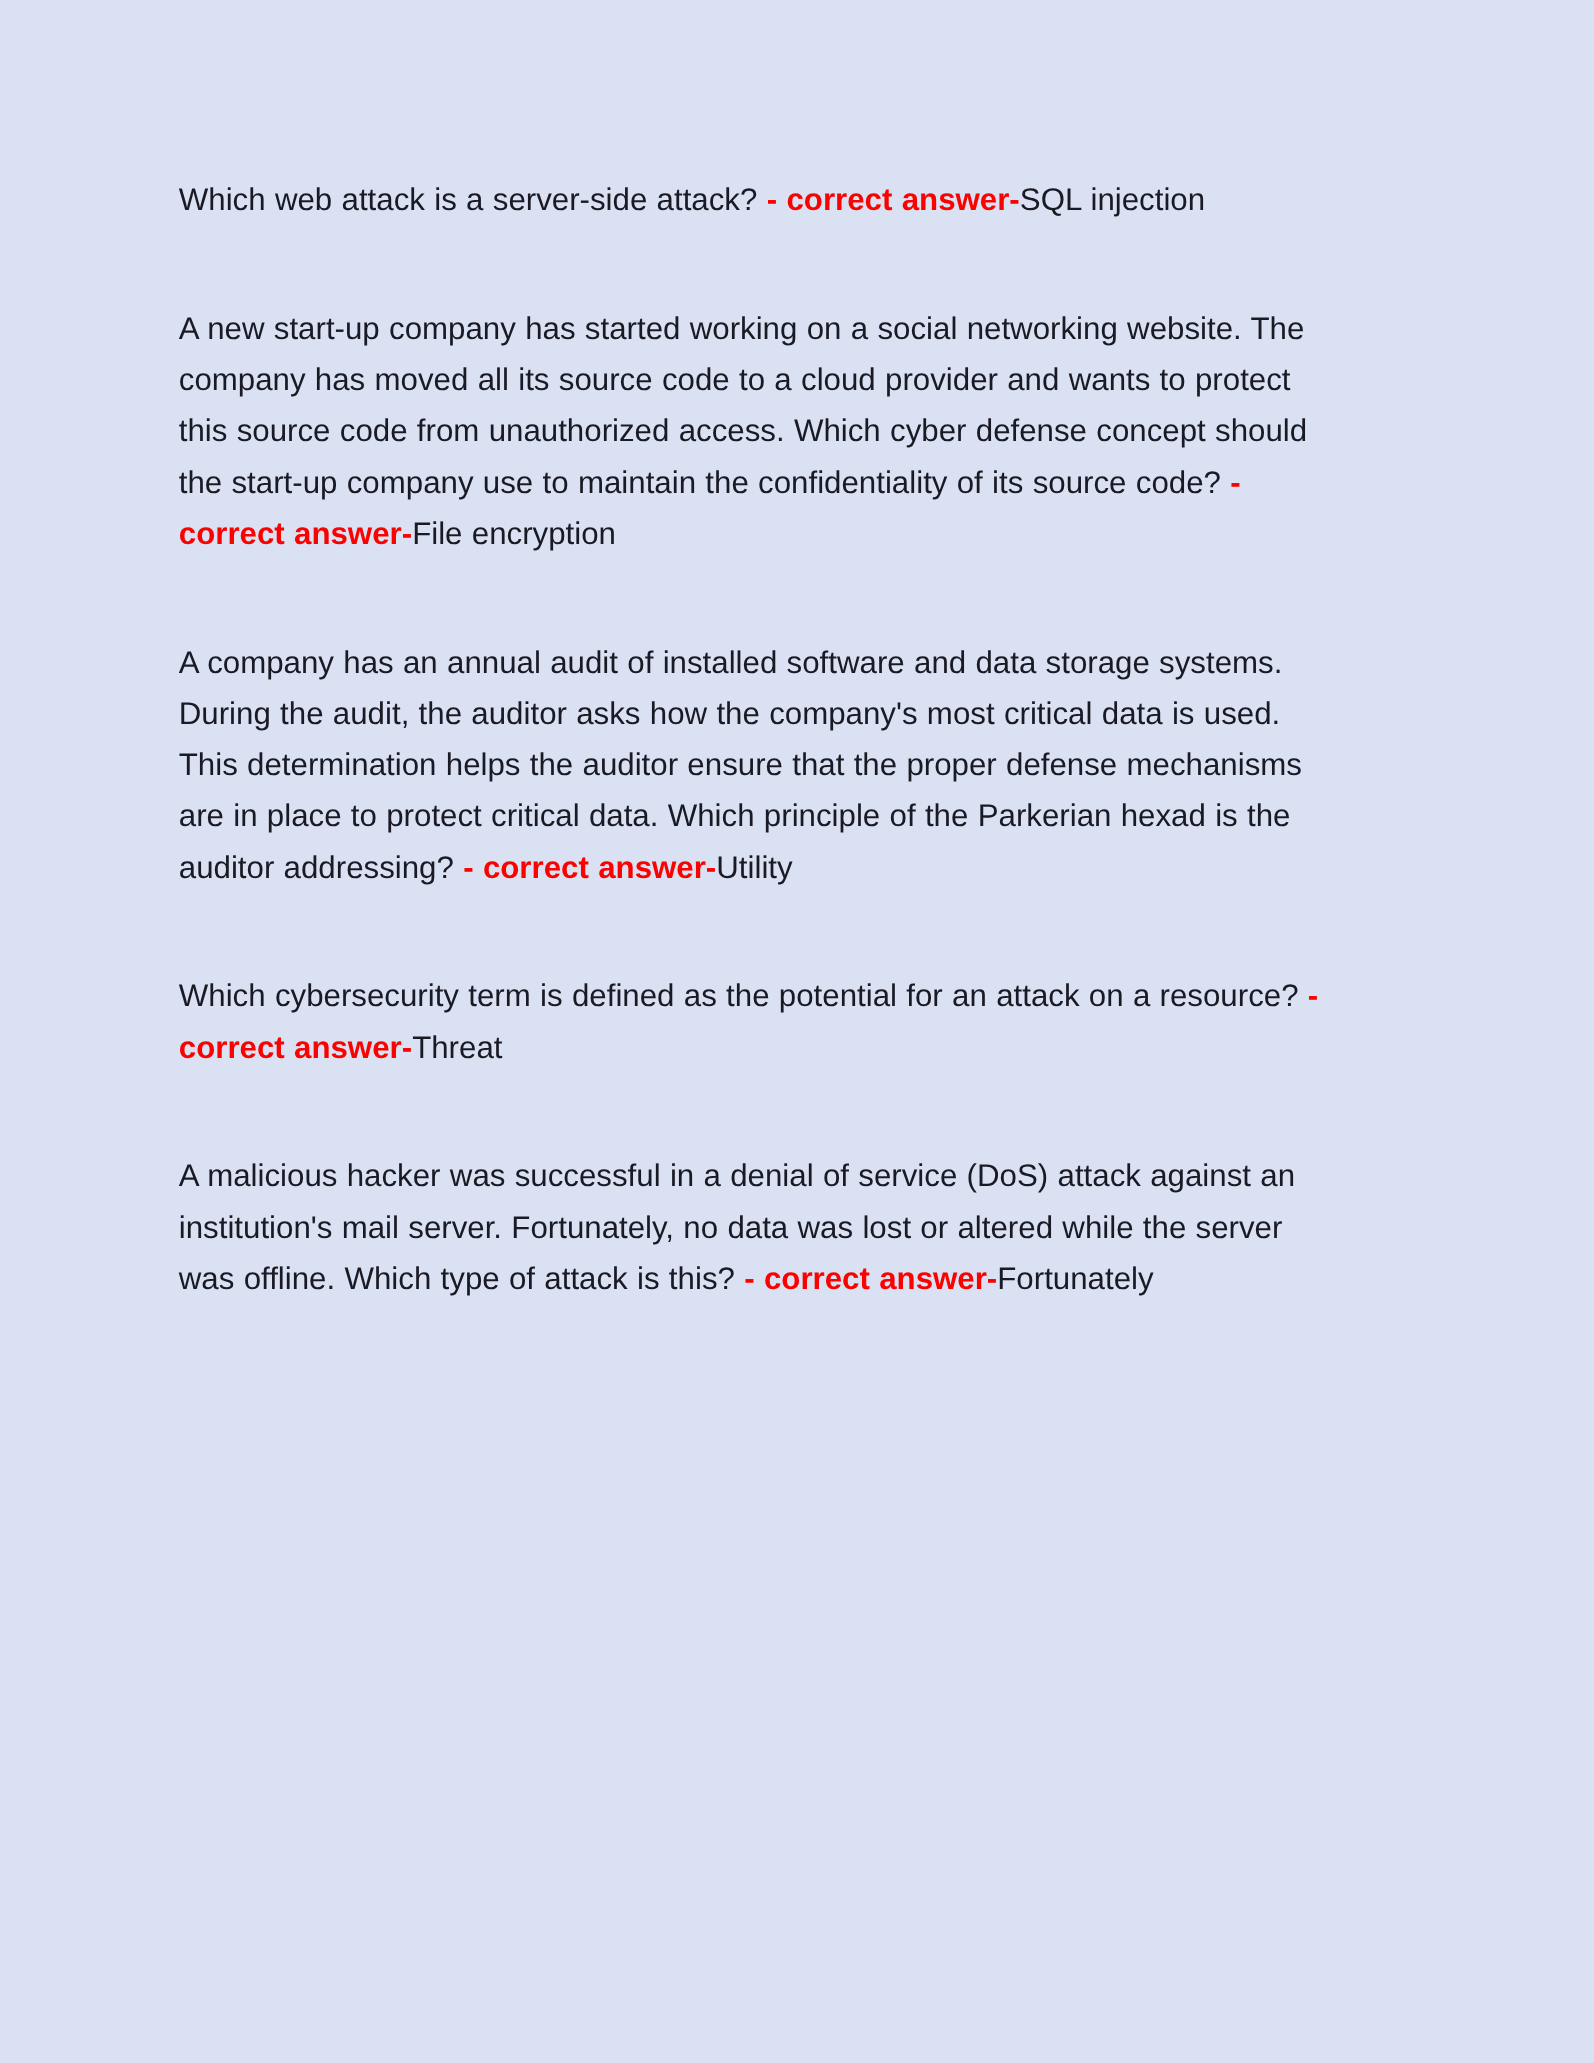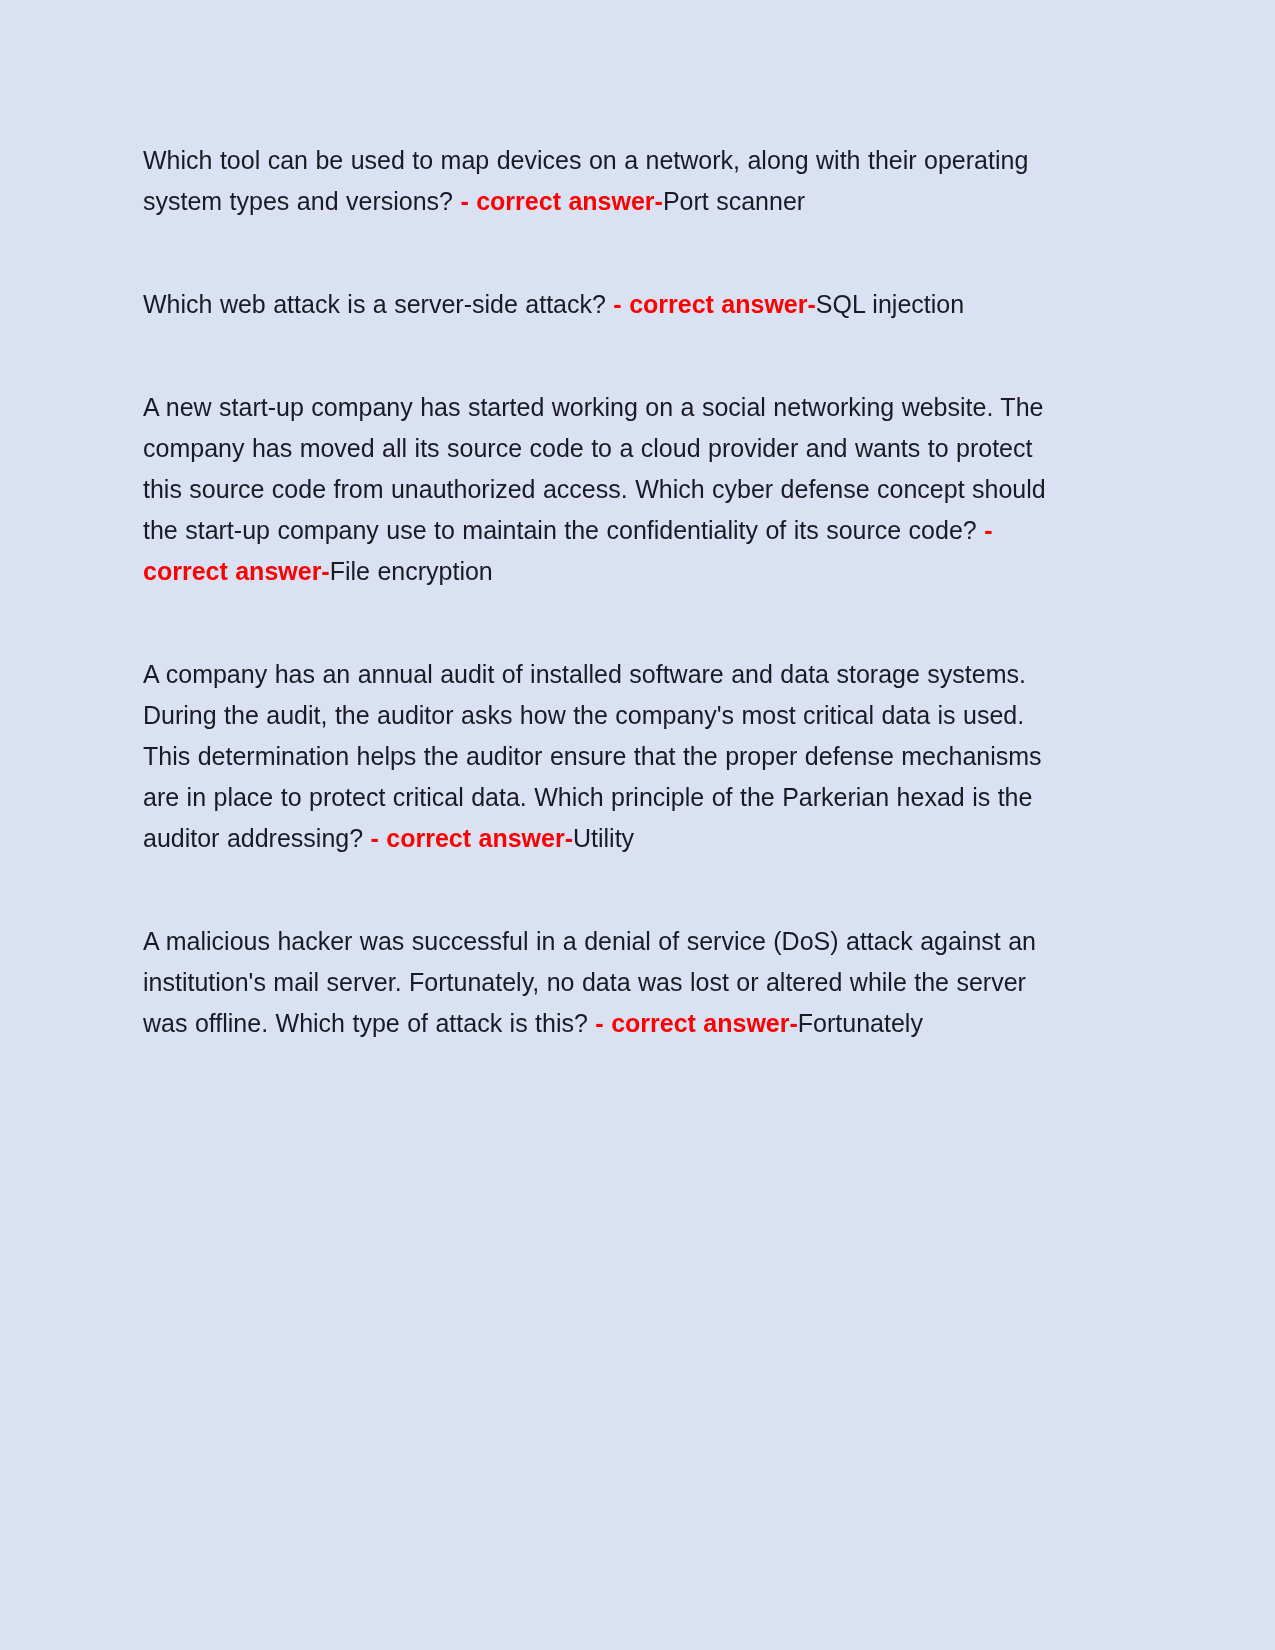--- a/index.html
+++ b/index.html
@@ -35,26 +35,26 @@
   .qa .q, .qa .a {
     color: #1a1a24;
     font-weight: 400;
   }
 </style>
 </head>
 <body>
 
 <div class="page">
   <div class="qa-list">
-  <p class="qa"><span class="q">Which tool can be used to map devices on a network, along with their operating system types and versions? </span><span class="marker">- correct answer-</span><span class="a">Port scanner</span></p>
 
   <p class="qa"><span class="q">Which web attack is a server-side attack? </span><span class="marker">- correct answer-</span><span class="a">SQL injection</span></p>
 
   <p class="qa"><span class="q">A new start-up company has started working on a social networking website. The company has moved all its source code to a cloud provider and wants to protect this source code from unauthorized access. Which cyber defense concept should the start-up company use to maintain the confidentiality of its source code? </span><span class="marker">- correct answer-</span><span class="a">File encryption</span></p>
 
   <p class="qa"><span class="q">A company has an annual audit of installed software and data storage systems. During the audit, the auditor asks how the company's most critical data is used. This determination helps the auditor ensure that the proper defense mechanisms are in place to protect critical data. Which principle of the Parkerian hexad is the auditor addressing? </span><span class="marker">- correct answer-</span><span class="a">Utility</span></p>
 
 
+  <p class="qa"><span class="q">Which cybersecurity term is defined as the potential for an attack on a resource? </span><span class="marker">- correct answer-</span><span class="a">Threat</span></p>
 
 
   <p class="qa"><span class="q">A malicious hacker was successful in a denial of service (DoS) attack against an institution's mail server. Fortunately, no data was lost or altered while the server was offline. Which type of attack is this? </span><span class="marker">- correct answer-</span><span class="a">Fortunately</span></p>
 </div>
 </div>
 
 </body></html>

